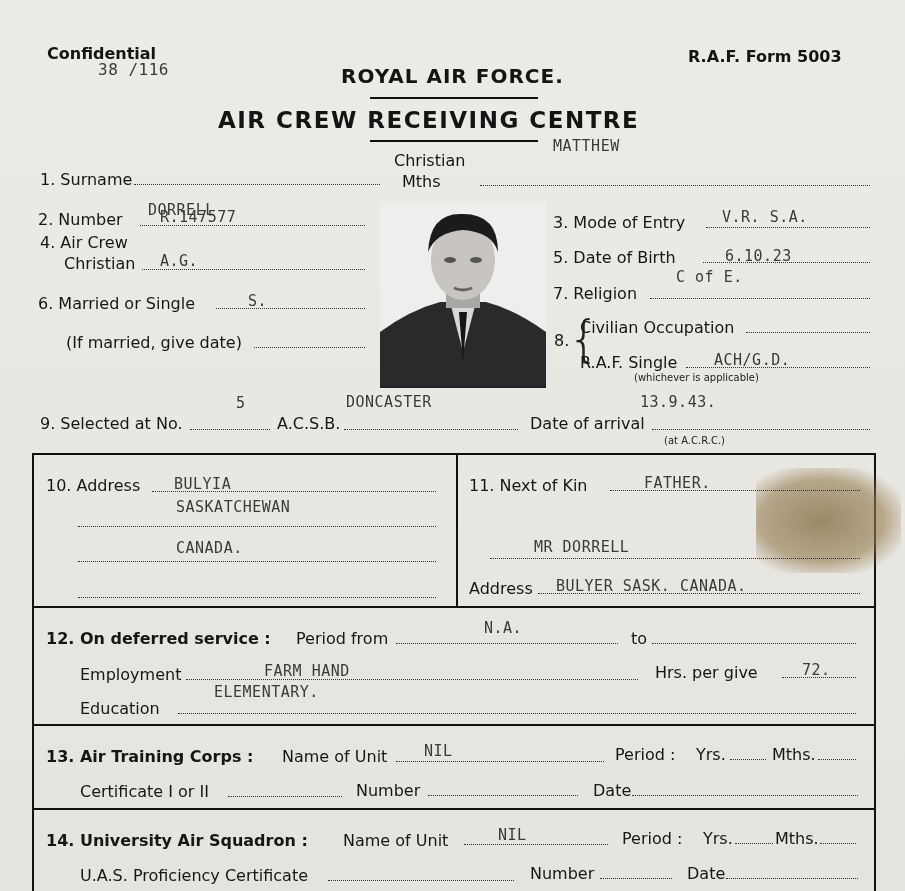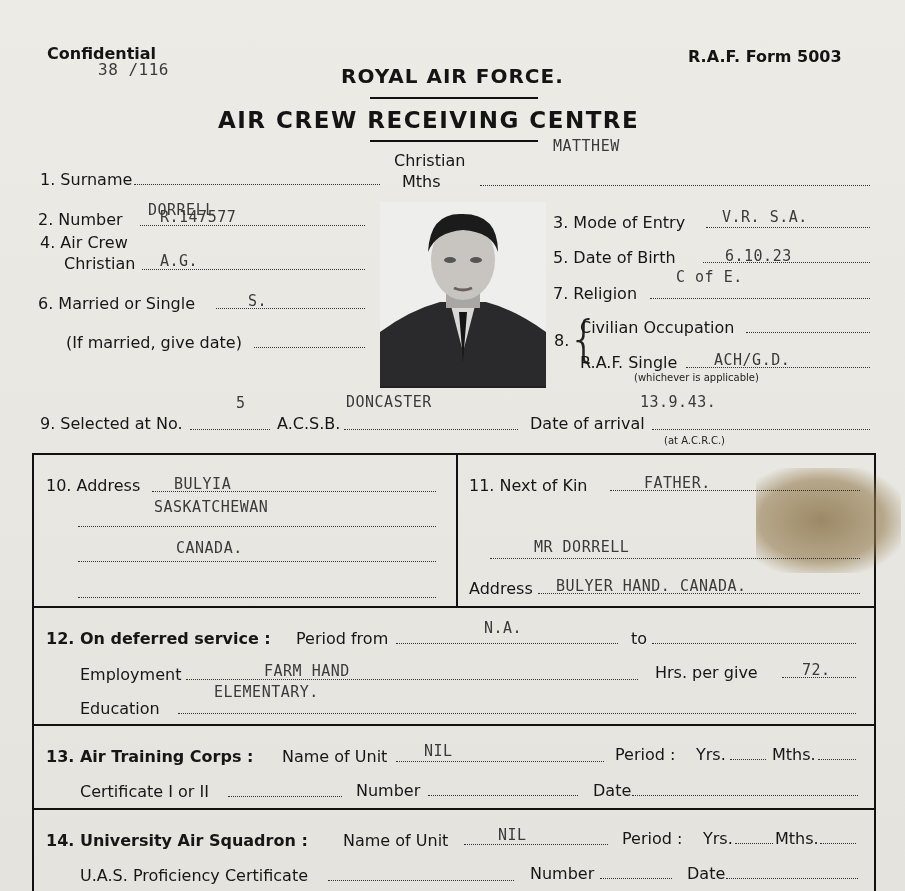--- a/index.html
+++ b/index.html
@@ -130,34 +130,34 @@
 
   <div class="box" style="left:32px;top:453px;width:840px;height:460px;border-bottom:none;"></div>
   <div class="vline" style="left:456px;top:455px;height:152px;"></div>
   <div class="hline" style="left:32px;top:606px;width:842px;"></div>
   <div class="hline" style="left:32px;top:724px;width:842px;"></div>
   <div class="hline" style="left:32px;top:808px;width:842px;"></div>
 
   <div class="abs lbl" style="left:46px;top:476px;">10. Address</div>
   <div class="abs type" style="left:174px;top:475px;">BULYIA</div>
   <div class="dots" style="left:152px;top:491px;width:284px;"></div>
-  <div class="abs type" style="left:154px;top:498px;text-align:right;">SASKATCHEWAN</div>
+  <div class="abs type" style="left:176px;top:498px;text-align:right;">SASKATCHEWAN</div>
   <div class="dots" style="left:78px;top:526px;width:358px;"></div>
   <div class="abs type" style="left:176px;top:539px;">CANADA.</div>
   <div class="dots" style="left:78px;top:561px;width:358px;"></div>
   <div class="dots" style="left:78px;top:597px;width:358px;"></div>
 
   <div class="stain"></div>
   <div class="abs lbl" style="left:469px;top:476px;">11. Next of Kin</div>
   <div class="abs type" style="left:644px;top:474px;">FATHER.</div>
   <div class="dots" style="left:610px;top:490px;width:250px;"></div>
   <div class="abs type" style="left:534px;top:538px;">MR DORRELL</div>
   <div class="dots" style="left:490px;top:558px;width:370px;"></div>
   <div class="abs lbl" style="left:469px;top:579px;">Address</div>
-  <div class="abs type" style="left:556px;top:577px;">BULYER HAND. CANADA.</div>
+  <div class="abs type" style="left:556px;top:577px;">BULYER SASK. CANADA.</div>
   <div class="dots" style="left:538px;top:593px;width:322px;"></div>
 
   <div class="abs lbl" style="left:46px;top:629px;"><span class="bold">12. On deferred service :</span></div>
   <div class="abs lbl" style="left:296px;top:629px;">Period from</div>
   <div class="abs type" style="left:484px;top:619px;">N.A.</div>
   <div class="dots" style="left:396px;top:643px;width:222px;"></div>
   <div class="abs lbl" style="left:631px;top:629px;">to</div>
   <div class="dots" style="left:652px;top:643px;width:204px;"></div>
 
   <div class="abs lbl" style="left:80px;top:665px;">Employment</div>

